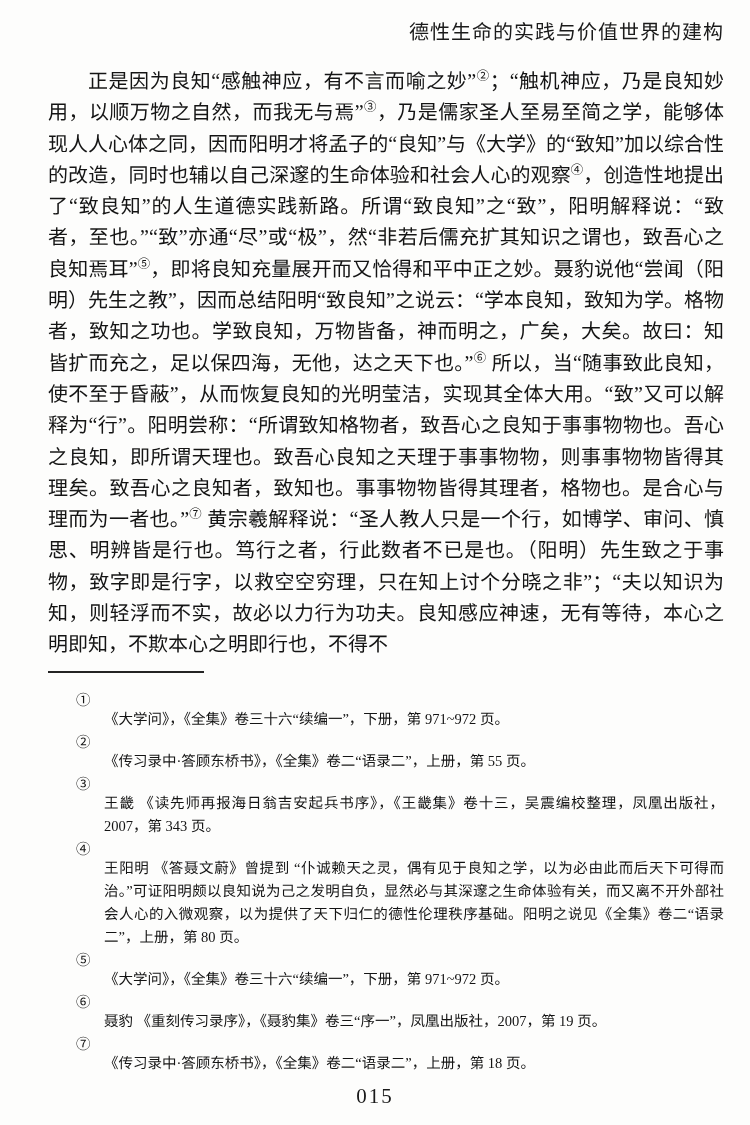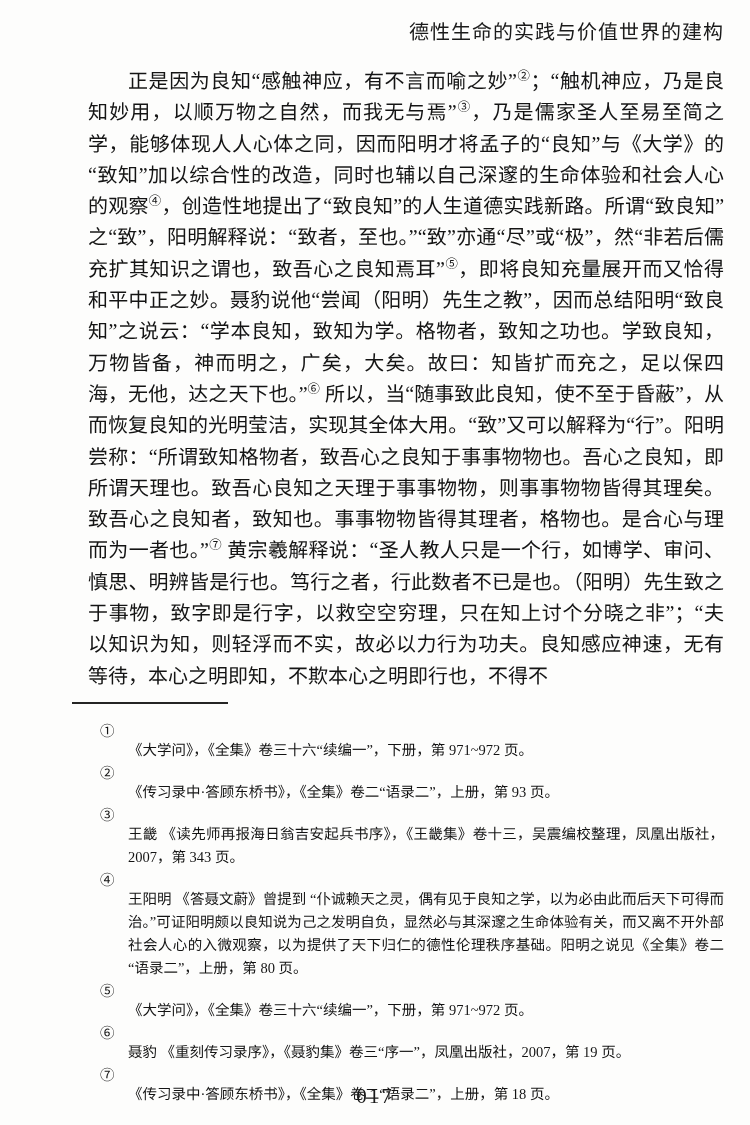--- a/index.html
+++ b/index.html
@@ -6,38 +6,38 @@
   html, body { background: #ffffff; }
   body {
     width: 750px; height: 1125px;
     font-family: "Liberation Serif", "DejaVu Serif", serif;
     color: #141414;
   }
   .page {
     position: relative;
     width: 750px; height: 1125px;
     background: #fdfdfc;
-    padding: 18px 26px 0 72px;
+    padding: 18px 26px 0 48px;
     overflow: hidden;
   }
   .running-head {
     text-align: right;
     font-size: 20px;
     line-height: 28px;
     letter-spacing: 1px;
     color: #1a1a1a;
   }
   .quote { margin-top: 37px; margin-left: 36px; }
   .quote-text {
     font-size: 20px;
     line-height: 42px;
     text-align: justify;
     color: #141414;
   }
-  .body-block { margin-top: 20px; margin-left: 16px; }
+  .body-block { margin-top: 20px; }
   .para {
     font-size: 20px;
     line-height: 31.3px;
     text-align: justify;
     text-indent: 2em;
     color: #141414;
   }
   sup.fn-ref {
     font-size: 0.62em;
     vertical-align: super;
@@ -83,21 +83,21 @@
   <div class="fn-rule"></div>
 
   <section class="footnotes">
     <div class="fn-item">
       <span class="fn-marker">①</span>
       <span class="fn-text">《大学问》，《全集》卷三十六“续编一”，下册，第 971~972 页。</span>
     </div>
 
     <div class="fn-item">
       <span class="fn-marker">②</span>
-      <span class="fn-text">《传习录中·答顾东桥书》，《全集》卷二“语录二”，上册，第 93 页。</span>
+      <span class="fn-text">《传习录中·答顾东桥书》，《全集》卷二“语录二”，上册，第 55 页。</span>
     </div>
 
     <div class="fn-item">
       <span class="fn-marker">③</span>
       <span class="fn-text">王畿 《读先师再报海日翁吉安起兵书序》，《王畿集》卷十三，吴震编校整理，凤凰出版社，2007，第 343 页。</span>
     </div>
 
     <div class="fn-item">
       <span class="fn-marker">④</span>
       <span class="fn-text">王阳明 《答聂文蔚》曾提到 “仆诚赖天之灵，偶有见于良知之学，以为必由此而后天下可得而治。”可证阳明颇以良知说为己之发明自负，显然必与其深邃之生命体验有关，而又离不开外部社会人心的入微观察，以为提供了天下归仁的德性伦理秩序基础。阳明之说见《全集》卷二“语录二”，上册，第 80 页。</span>
@@ -112,15 +112,15 @@
       <span class="fn-marker">⑥</span>
       <span class="fn-text">聂豹 《重刻传习录序》，《聂豹集》卷三“序一”，凤凰出版社，2007，第 19 页。</span>
     </div>
 
     <div class="fn-item">
       <span class="fn-marker">⑦</span>
       <span class="fn-text">《传习录中·答顾东桥书》，《全集》卷二“语录二”，上册，第 18 页。</span>
     </div>
   </section>
 
-  <footer class="folio">017</footer>
+  <footer class="folio">015</footer>
 
 </div>
 
 </body></html>

